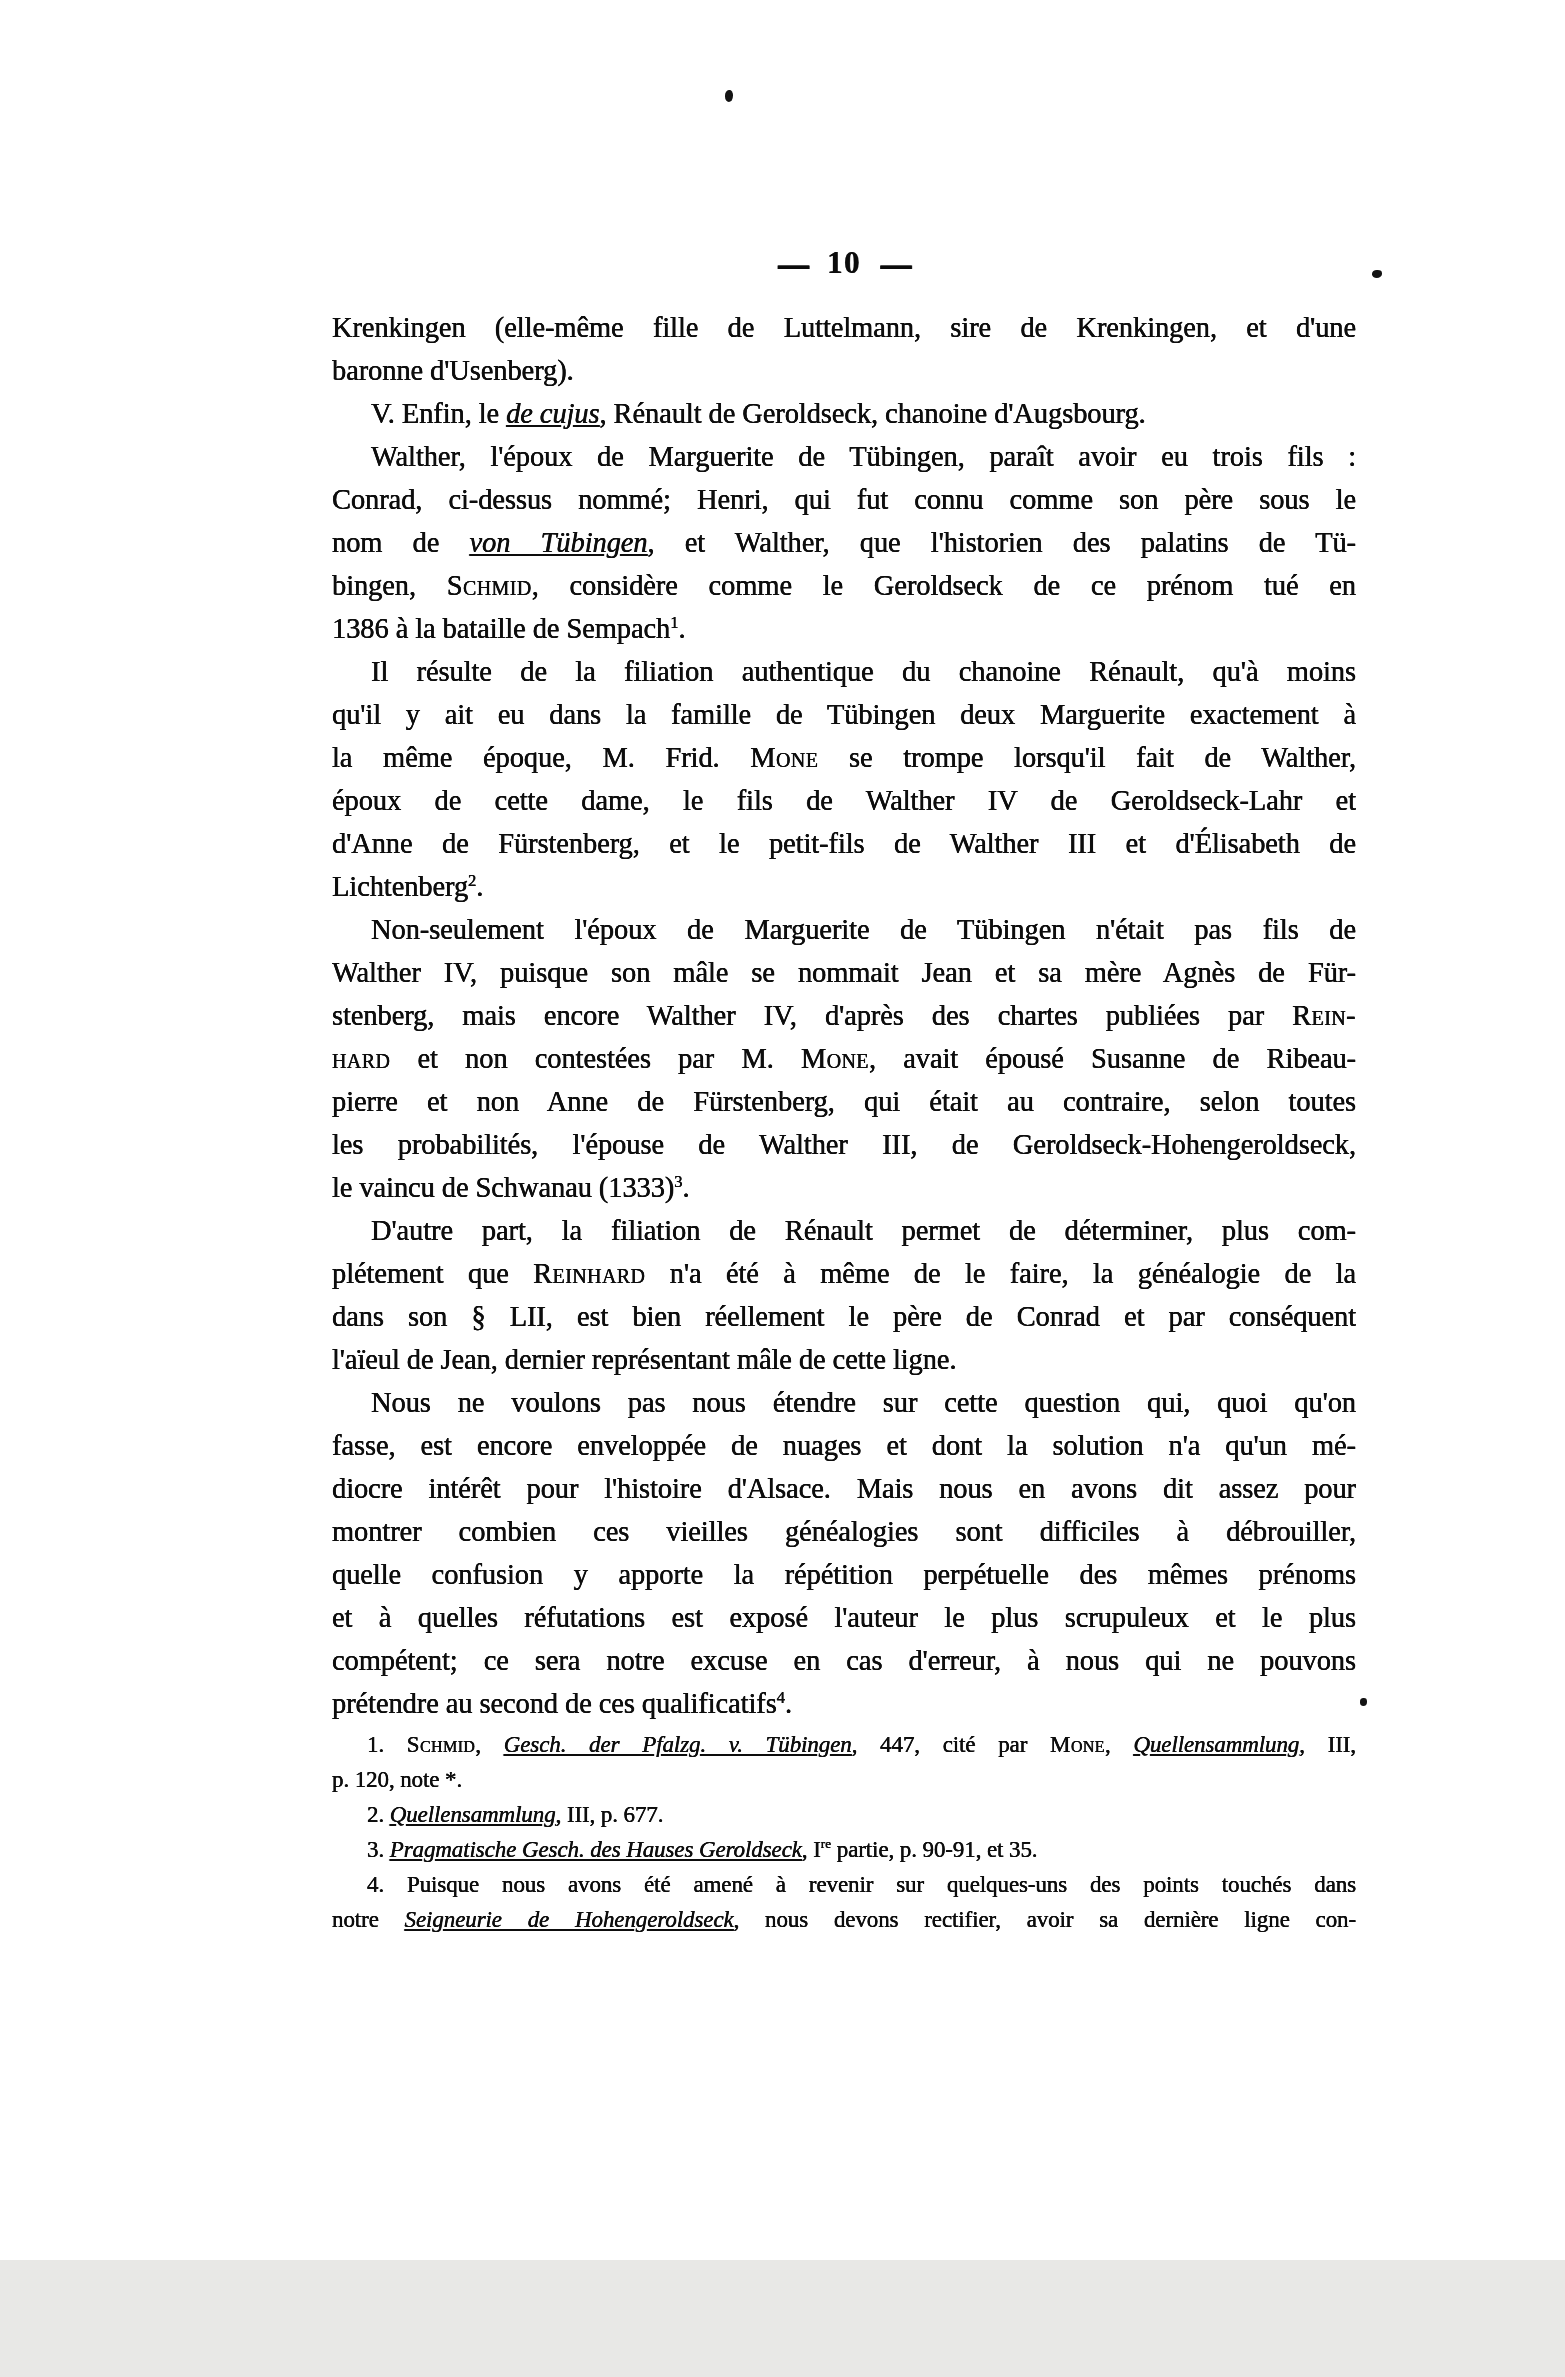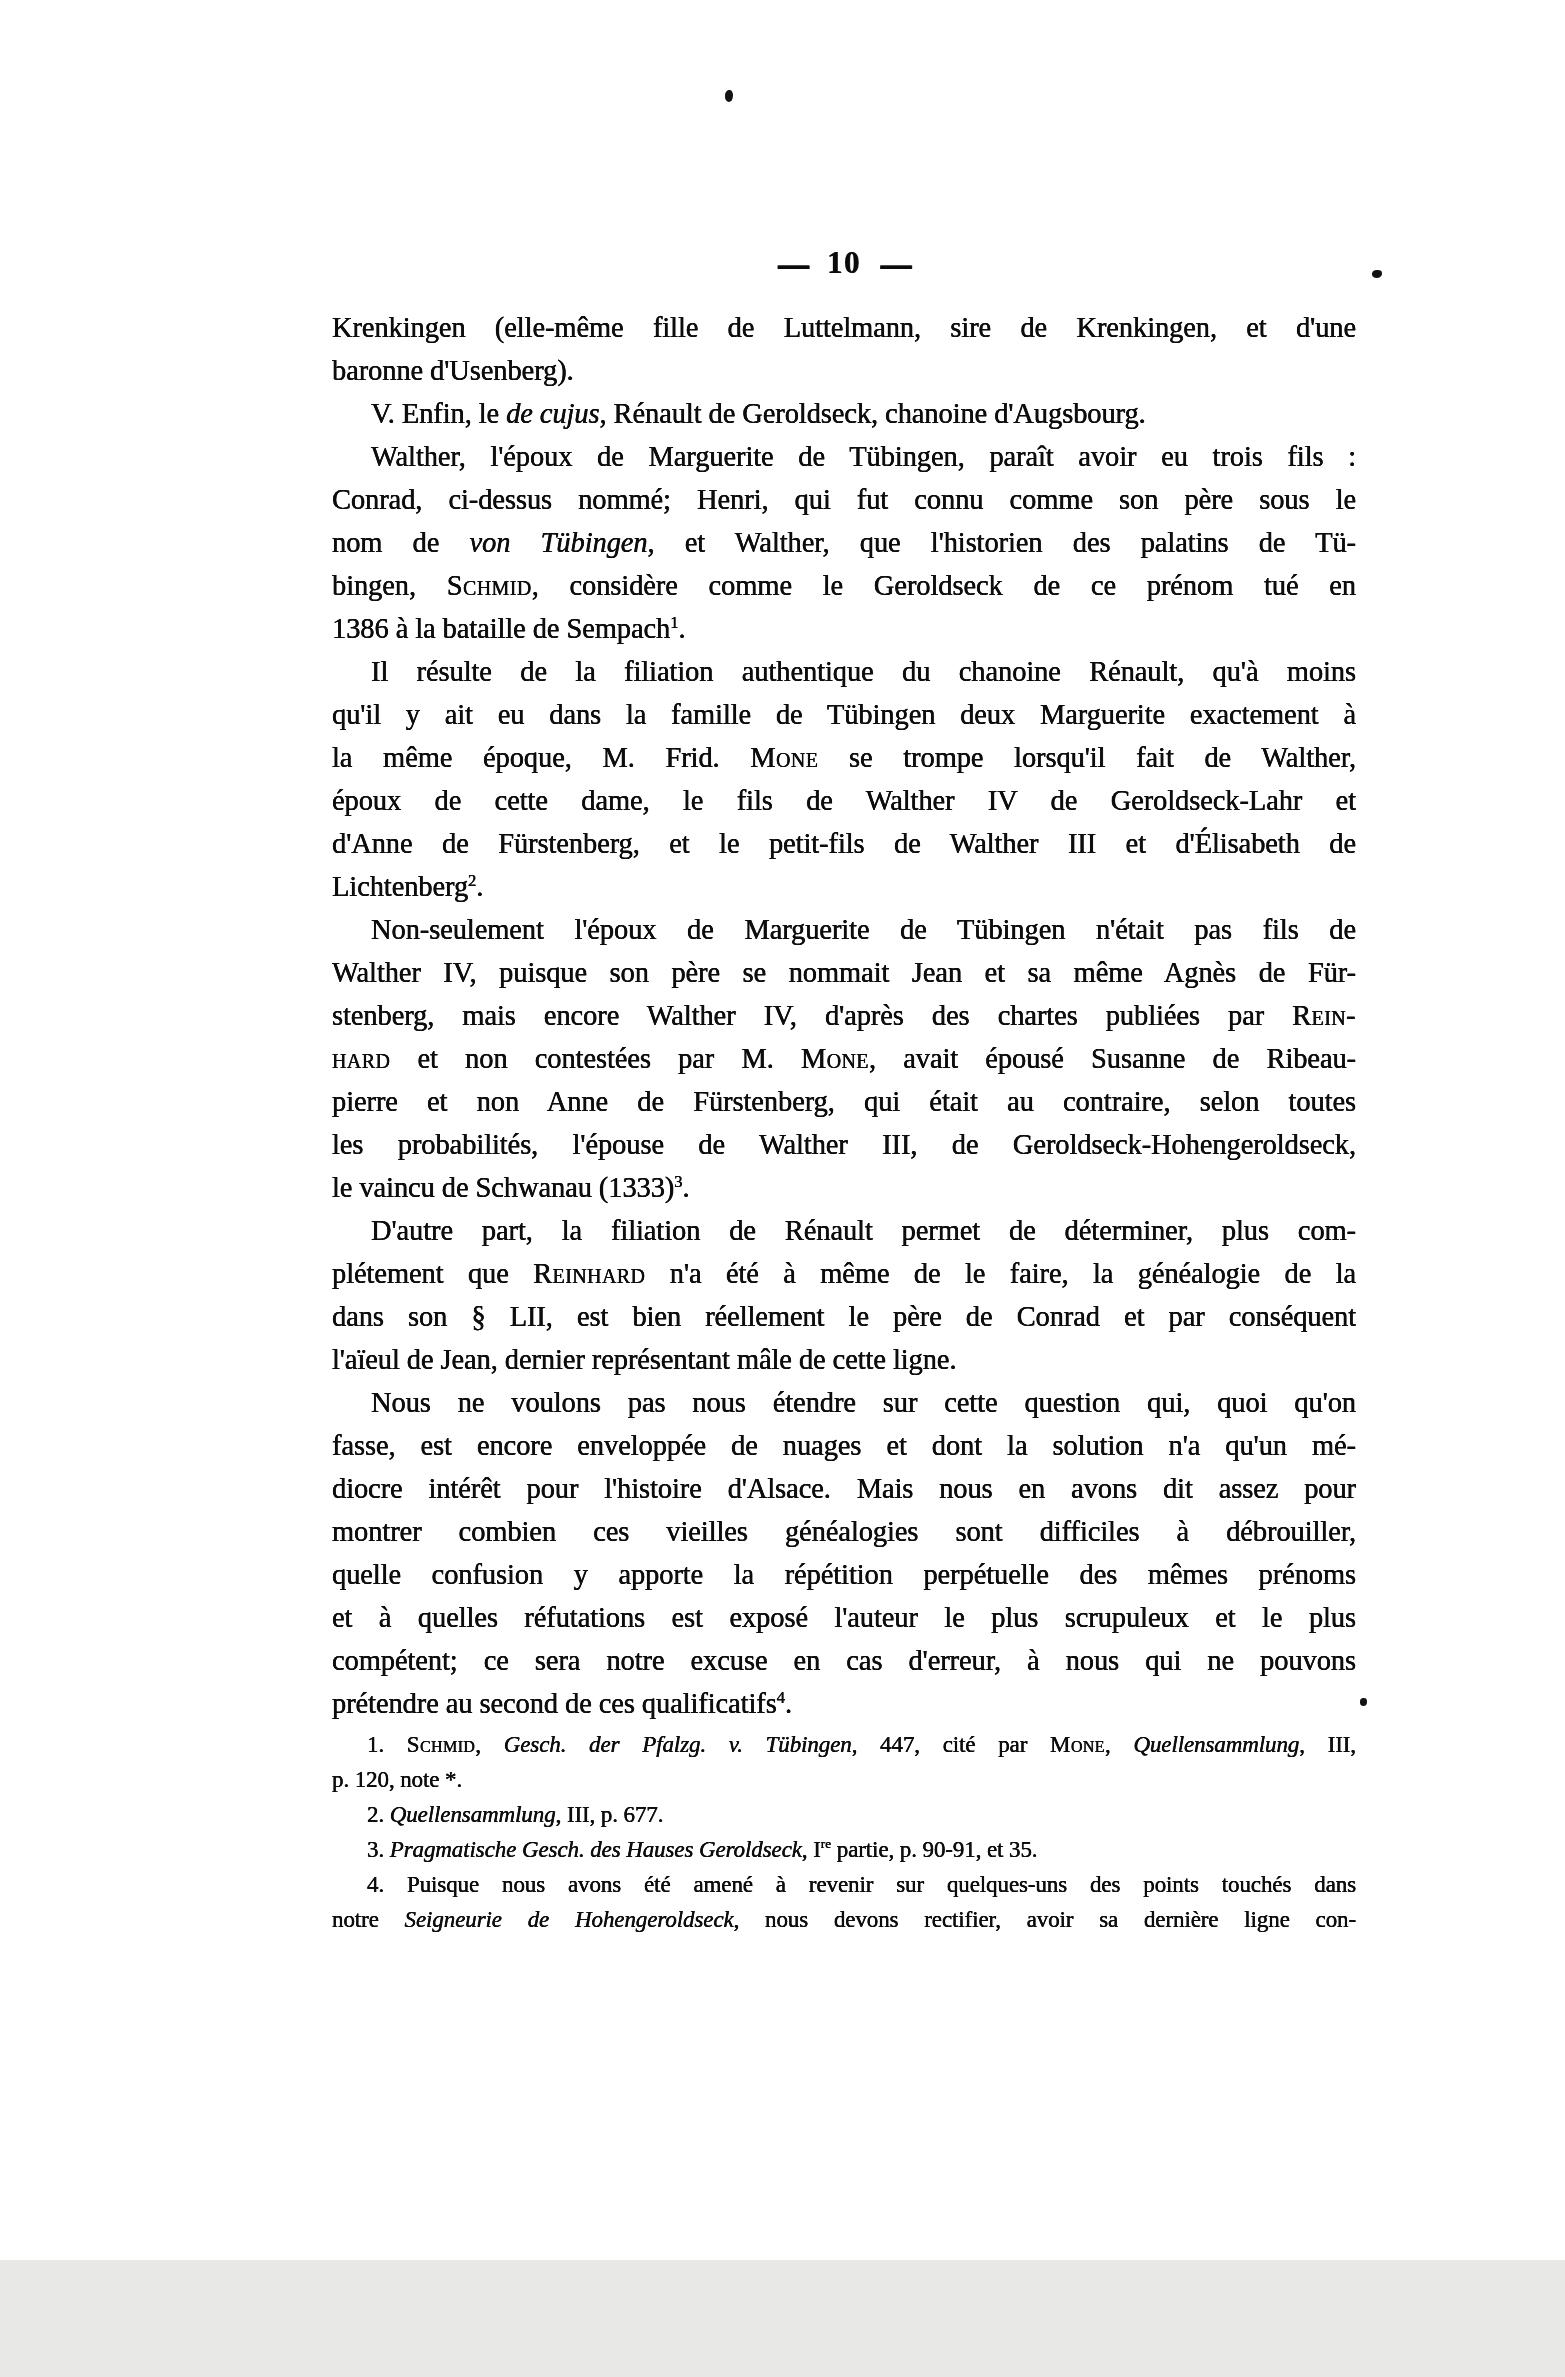--- a/index.html
+++ b/index.html
@@ -57,21 +57,21 @@
   
   .footnotes { margin-top: 2px; }
   .fnote .line {
     height: 35px;
     line-height: 35px;
     font-size: 23px;
   }
   .fnote .line.first-indent { padding-left: 35px; }
 
   
-  .i  { font-style: italic; }
+  .i  { font-style: italic; text-decoration: underline; }
   .sc { font-variant: small-caps; letter-spacing: 0.4px; }
   .sup {
     vertical-align: super;
     font-size: 58%;
     line-height: 0;
     letter-spacing: 0;
   }
 
   
   .speck {
@@ -108,21 +108,21 @@
         <div class="para">
           <div class="line just first-indent"><span>Il résulte de la filiation authentique du chanoine Rénault, qu'à moins</span></div>
           <div class="line just"><span>qu'il y ait eu dans la famille de Tübingen deux Marguerite exactement à</span></div>
           <div class="line just"><span>la même époque, M. Frid. </span><span class="sc">Mone</span><span> se trompe lorsqu'il fait de Walther,</span></div>
           <div class="line just"><span>époux de cette dame, le fils de Walther IV de Geroldseck-Lahr et</span></div>
           <div class="line just"><span>d'Anne de Fürstenberg, et le petit-fils de Walther III et d'Élisabeth de</span></div>
           <div class="line"><span>Lichtenberg</span><span class="sup">2</span><span>.</span></div>
         </div>
         <div class="para">
           <div class="line just first-indent"><span>Non-seulement l'époux de Marguerite de Tübingen n'était pas fils de</span></div>
-          <div class="line just"><span>Walther IV, puisque son père se nommait Jean et sa même Agnès de Für-</span></div>
+          <div class="line just"><span>Walther IV, puisque son mâle se nommait Jean et sa mère Agnès de Für-</span></div>
           <div class="line just"><span>stenberg, mais encore Walther IV, d'après des chartes publiées par </span><span class="sc">Rein-</span></div>
           <div class="line just"><span class="sc">hard</span><span> et non contestées par M. </span><span class="sc">Mone</span><span>, avait épousé Susanne de Ribeau-</span></div>
           <div class="line just"><span>pierre et non Anne de Fürstenberg, qui était au contraire, selon toutes</span></div>
           <div class="line just"><span>les probabilités, l'épouse de Walther III, de Geroldseck-Hohengeroldseck,</span></div>
           <div class="line"><span>le vaincu de Schwanau (1333)</span><span class="sup">3</span><span>.</span></div>
         </div>
         <div class="para">
           <div class="line just first-indent"><span>D'autre part, la filiation de Rénault permet de déterminer, plus com-</span></div>
           <div class="line just"><span>plétement que </span><span class="sc">Reinhard</span><span> n'a été à même de le faire, la généalogie de la</span></div>
           <div class="line just"><span>dans son § LII, est bien réellement le père de Conrad et par conséquent</span></div>

